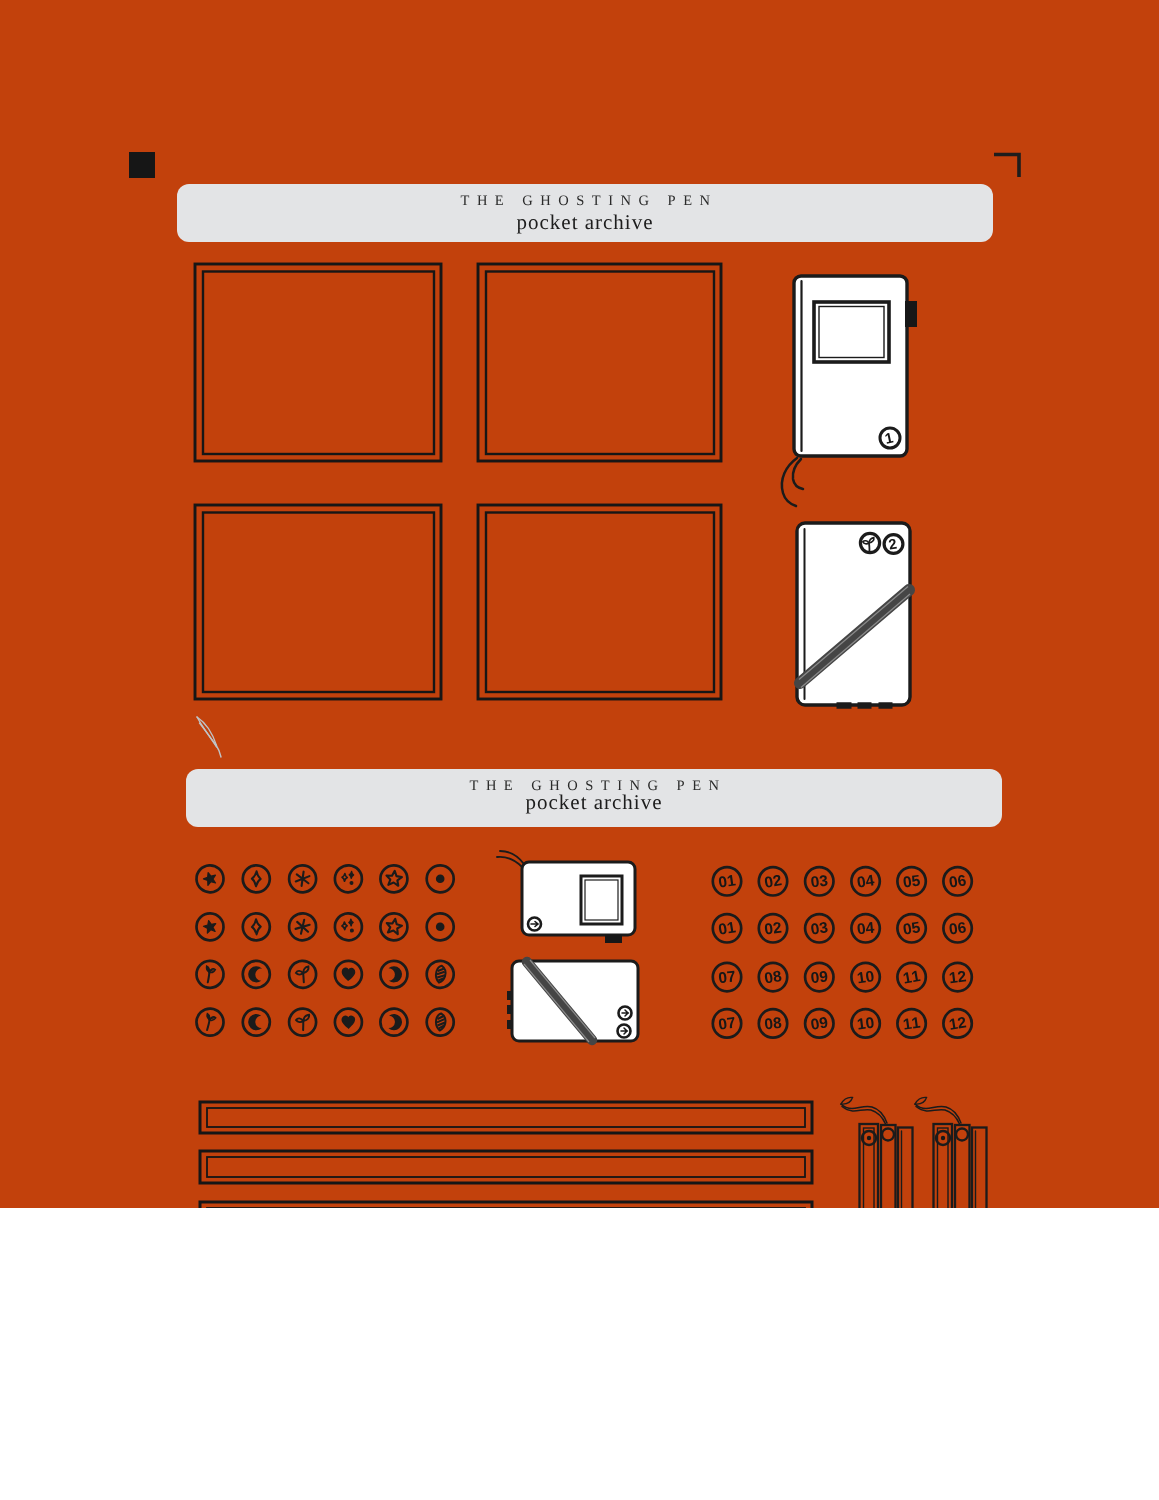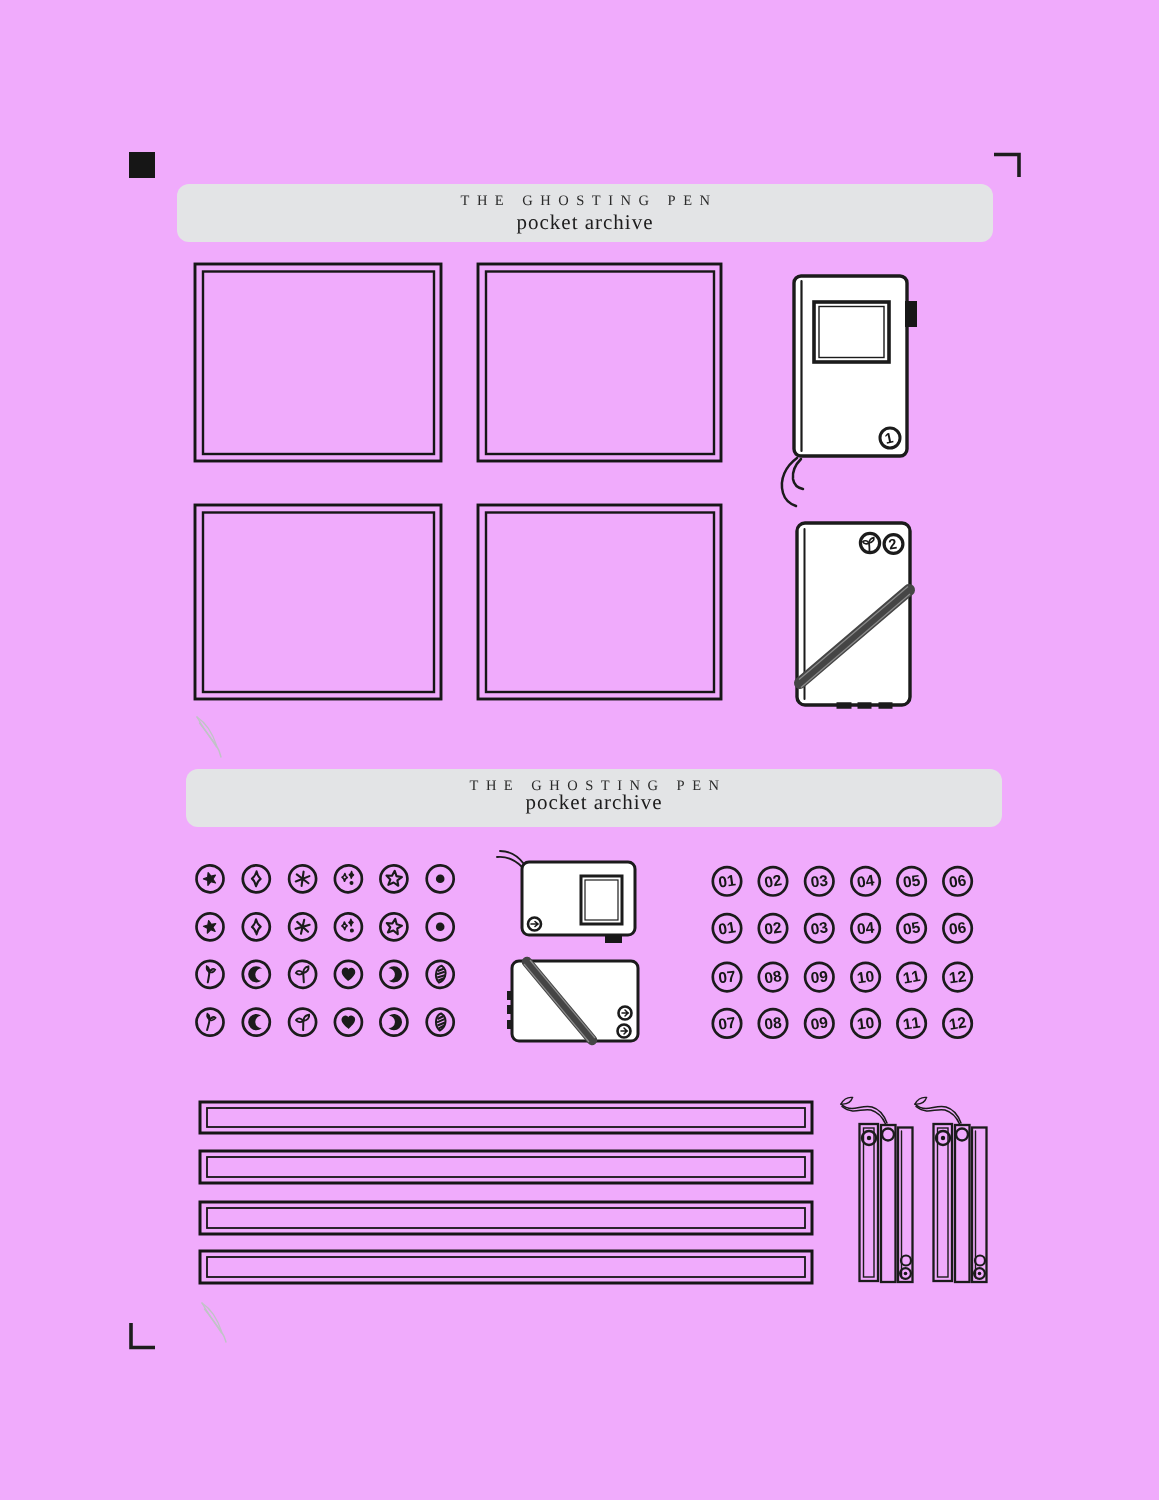--- a/index.html
+++ b/index.html
@@ -1,16 +1,16 @@
 <!DOCTYPE html>
 <html><head>
 <meta charset="utf-8">
 <style>
   html,body{margin:0;padding:0;background:#ffffff;-webkit-font-smoothing:antialiased;}
-  .page{position:relative;width:1159px;height:1500px;background:#f0abfc;overflow:hidden;
+  .page{position:relative;width:1159px;height:1208px;background:#c2410c;overflow:hidden;
         font-family:"Liberation Serif", serif;}
   svg{position:absolute;left:0;top:0;}
 </style>
 </head>
 <body>
 <div class="page">
 <svg width="1159" height="1500" viewBox="0 0 1159 1500" text-rendering="geometricPrecision">
   <defs>
 
     <g id="iconcirc">

